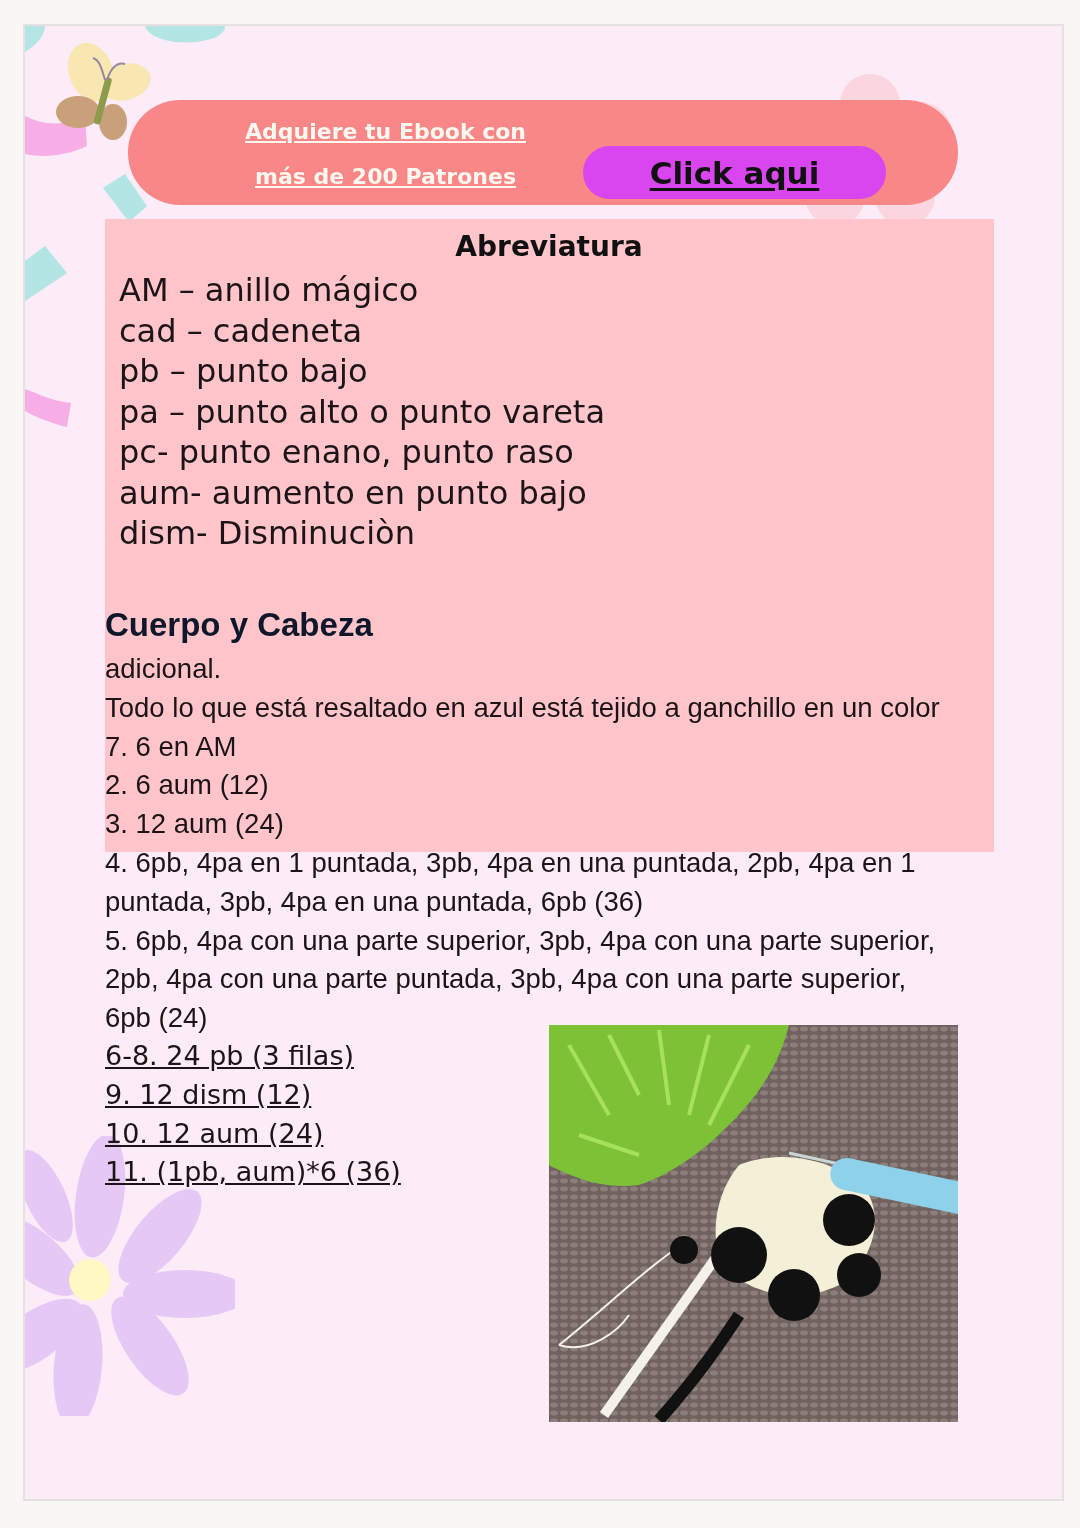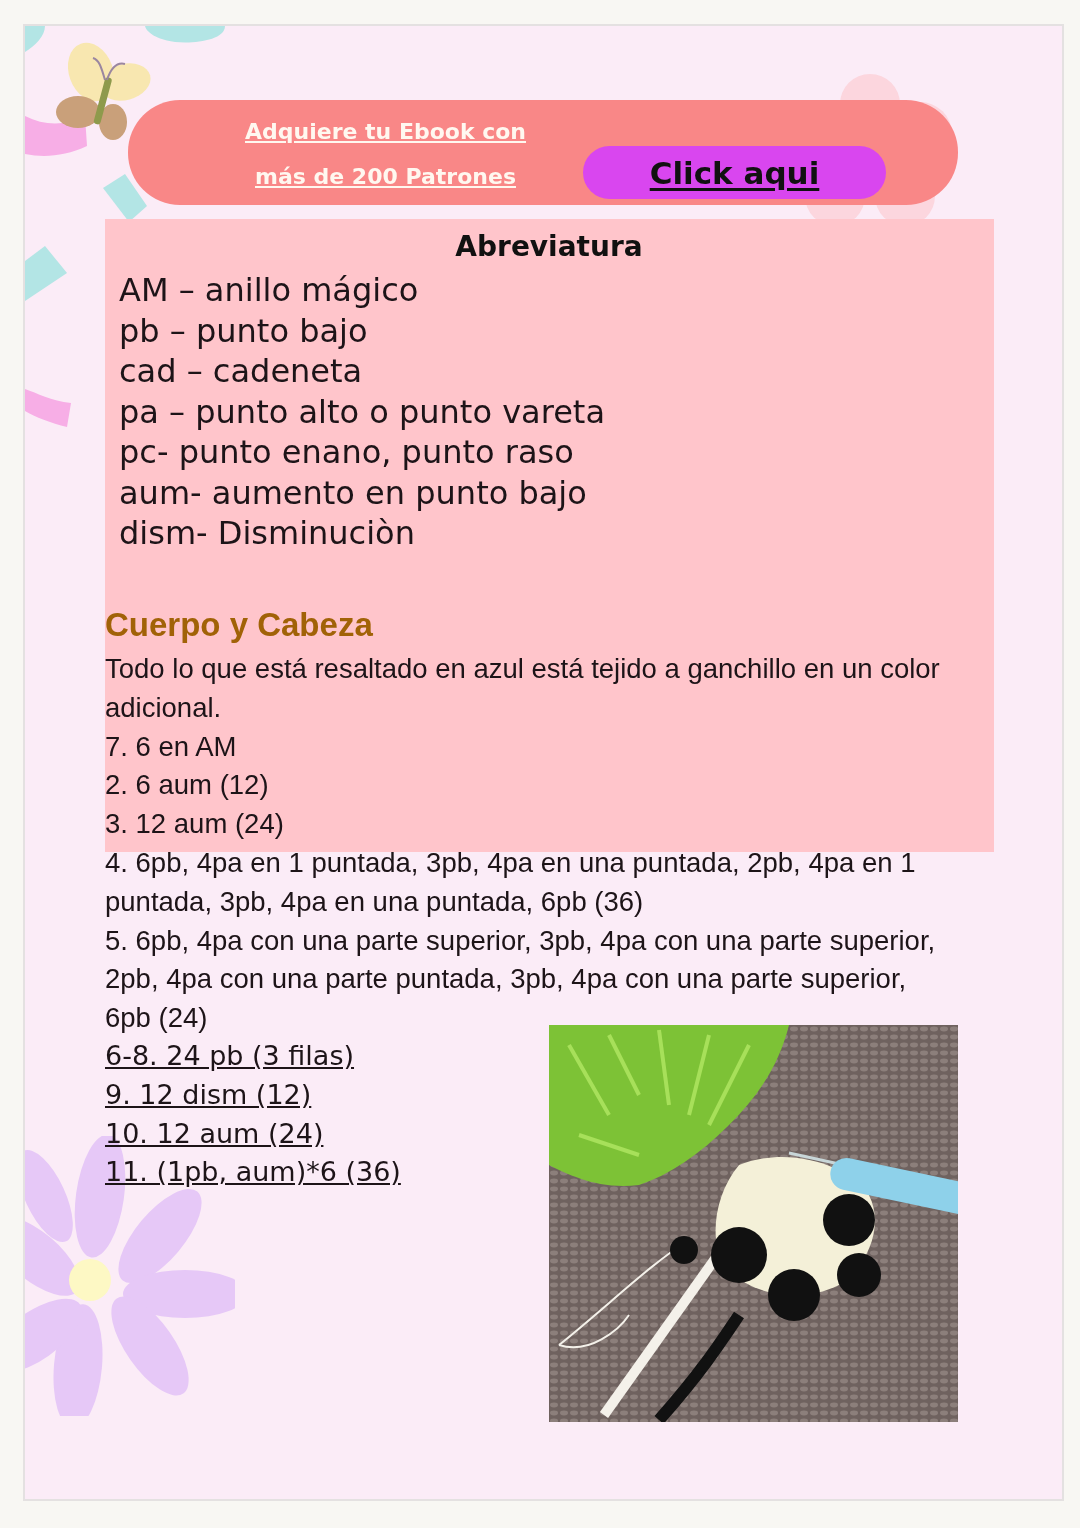--- a/index.html
+++ b/index.html
@@ -31,21 +31,21 @@
     position: absolute; left: 105px; top: 219px; width: 889px; height: 633px;
     background: #ffc5cb;
   }
   .abbr-title {
     position: absolute; left: 0; top: 230px; width: 1098px; text-align: center;
     font-size: 28px; font-weight: bold; color: #111;
   }
   .abbr-list { position: absolute; left: 119px; top: 270px; }
   .abbr-list div { font-size: 32px; line-height: 40.5px; color: #1d1418; white-space: nowrap; }
   .section-title {
-    position: absolute; left: 105px; top: 606px; font-size: 33px; font-weight: bold; color: #a16207;
+    position: absolute; left: 105px; top: 606px; font-size: 33px; font-weight: bold; color: #0f172a;
     font-family: "Liberation Sans", sans-serif;
   }
   .body-text {
     position: absolute; left: 105px; top: 650px; width: 900px;
     font-family: "Liberation Sans", sans-serif; font-size: 27.5px; line-height: 38.8px; color: #1d1418;
   }
   .body-text .row { white-space: nowrap; }
   .rounds2 {
     position: absolute; left: 105px; top: 1037px;
     font-size: 27px; line-height: 38.8px; color: #1d1418;
@@ -118,32 +118,32 @@
   </div>
   <a class="banner-btn">
     <span>Click aqui</span>
   </a>
 </div>
 
 <div class="abbr-box"></div>
 <div class="abbr-title">Abreviatura</div>
 <div class="abbr-list">
   <div>AM – anillo mágico</div>
+  <div>cad – cadeneta</div>
   <div>pb – punto bajo</div>
-  <div>cad – cadeneta</div>
   <div>pa – punto alto o punto vareta</div>
   <div>pc- punto enano, punto raso</div>
   <div>aum- aumento en punto bajo</div>
   <div>dism- Disminuciòn</div>
 </div>
 
 <div class="section-title">Cuerpo y Cabeza</div>
 <div class="body-text">
+  <div class="row">adicional.</div>
   <div class="row">Todo lo que está resaltado en azul está tejido a ganchillo en un color</div>
-  <div class="row">adicional.</div>
   <div class="row">7. 6 en AM</div>
   <div class="row">2. 6 aum (12)</div>
   <div class="row">3. 12 aum (24)</div>
   <div class="row">4. 6pb, 4pa en 1 puntada, 3pb, 4pa en una puntada, 2pb, 4pa en 1</div>
   <div class="row">puntada, 3pb, 4pa en una puntada, 6pb (36)</div>
   <div class="row">5. 6pb, 4pa con una parte superior, 3pb, 4pa con una parte superior,</div>
   <div class="row">2pb, 4pa con una parte puntada, 3pb, 4pa con una parte superior,</div>
   <div class="row">6pb (24)</div>
 </div>
 <div class="rounds2">

